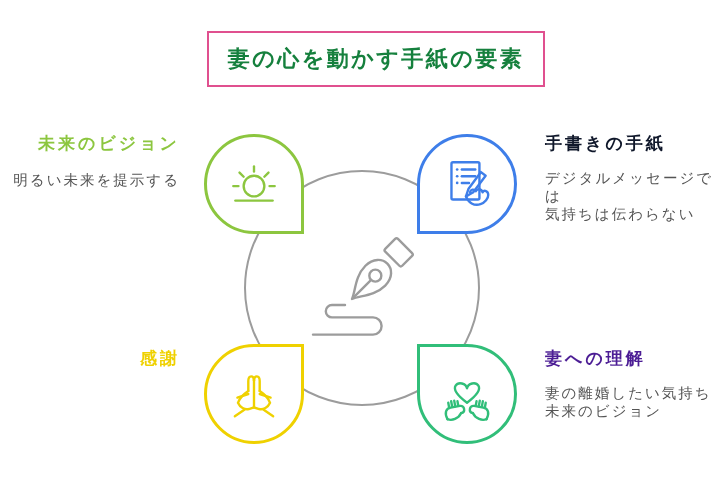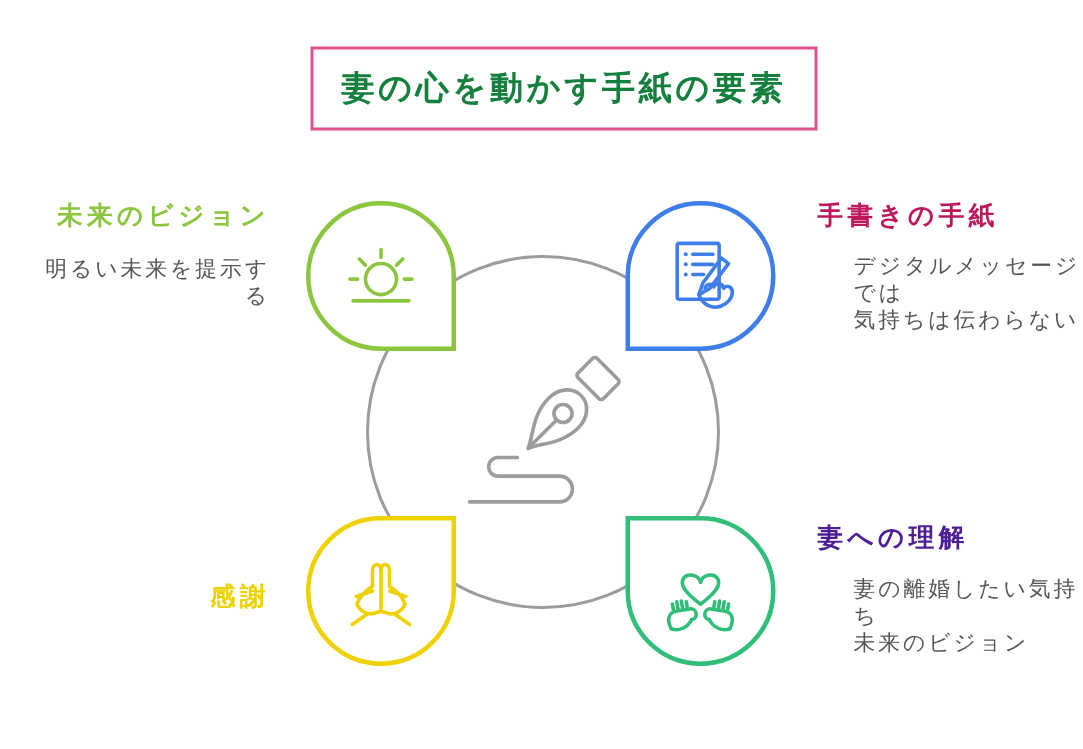--- a/index.html
+++ b/index.html
@@ -30,27 +30,27 @@
   .drop.tr { left:417px; top:134px; border-radius:50% 50% 50% 0; }
   .drop.bl { left:204px; top:344px; border-radius:50% 0 50% 50%; }
   .drop.br { left:417px; top:344px; border-radius:0 50% 50% 50%; }
   .qicon { width:58px; height:58px; display:block; }
   .q-label {
     position:absolute; font-size:17px; font-weight:bold; letter-spacing:3px;
     line-height:1.2; white-space:nowrap;
   }
   .q-desc {
     position:absolute; font-size:14.5px; color:#555555; letter-spacing:2px;
-    line-height:18px; white-space:pre-line;margin-left:24px;
+    line-height:18px; white-space:pre-line;
   }
   .tl-label { right:542px; top:134px; text-align:right; }
   .tl-desc  { right:542px; top:171px; text-align:right; }
   .tr-label { left:545px; top:134px; }
   .tr-desc  { left:545px; top:169px; }
-  .bl-label { right:542px; top:349px; text-align:right;margin-top:39px; }
+  .bl-label { right:542px; top:349px; text-align:right; }
   .bl-desc  { right:542px; top:380px; text-align:right; }
   .br-label { left:545px; top:349px; }
   .br-desc  { left:545px; top:384px; }
 </style>
 </head>
 <body>
 
 <div class="canvas">
 
   <div class="title-box" style="border-color:#E0508F">
@@ -95,21 +95,21 @@
         <circle cx="18.5" cy="20.5" r="1.3" stroke="none" fill="#3E7EE9"></circle>
         <circle cx="18.5" cy="27" r="1.3" stroke="none" fill="#3E7EE9"></circle>
         <path d="M23 14 H36"></path>
         <path d="M23 20.5 H36"></path>
         <path d="M23 27 H30"></path>
         <path d="M41.5 16.5 L29.5 32.5 M46 20 L34 36 M41.5 16.5 L46 20 M29.5 32.5 L27 40 L34 36"></path>
         <path d="M27 40 C29 46 35 49.5 41 47.5 C45.5 46 48.5 42 48.5 38.5 C48.5 34.5 44.5 33.5 43 36 C42 32.5 38 32 36.5 35 C35 32.5 31.5 33 31 36"></path>
       </g>
     </svg>
   </div>
-  <div class="q-label tr-label" style="color:#be185d">手書きの手紙</div>
+  <div class="q-label tr-label" style="color:#0f172a">手書きの手紙</div>
   <div class="q-desc tr-desc">デジタルメッセージでは
 気持ちは伝わらない</div>
 
   <div class="drop bl" style="border-color:#EFD100">
     <svg class="qicon" viewBox="0 0 56 56">
       <g fill="none" stroke="#EFD100" stroke-width="2.3" stroke-linecap="round" stroke-linejoin="round">
         <path d="M28 13 V41"></path>
         <path d="M28 15 C28 9.5 22.5 9.5 22.5 15.5 V25"></path>
         <path d="M22.5 25 C18 28 14 32 12.5 36.5 C14.5 41 19 43.5 23 42.5 L28 41"></path>
         <path d="M22.5 28 L12 31.5"></path>

